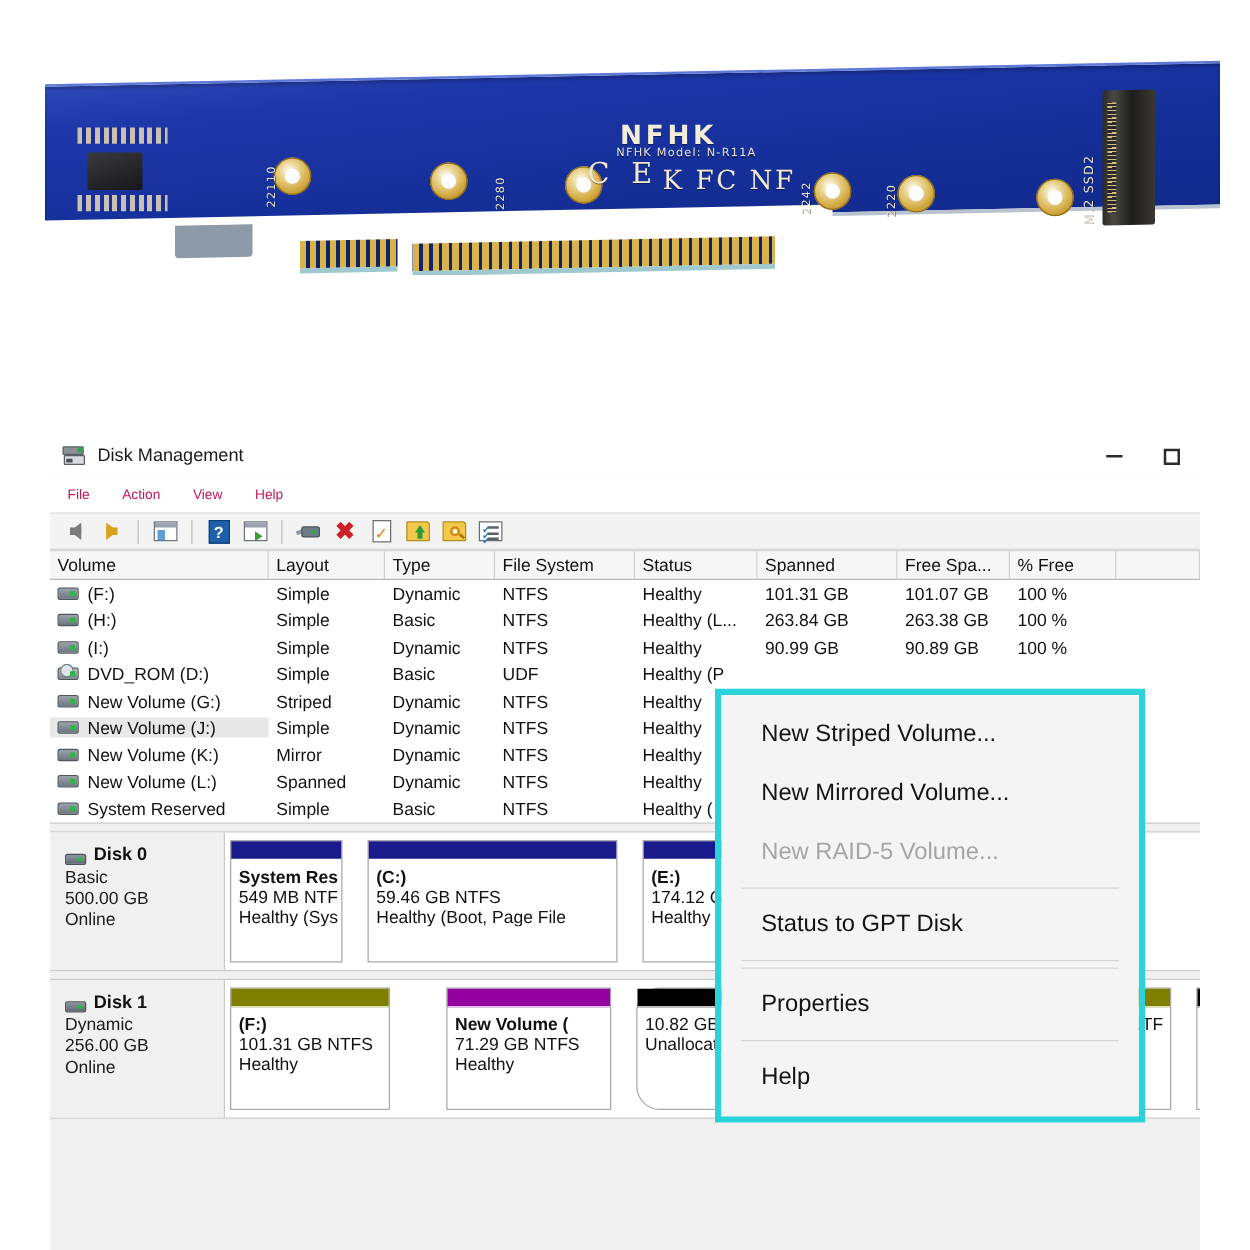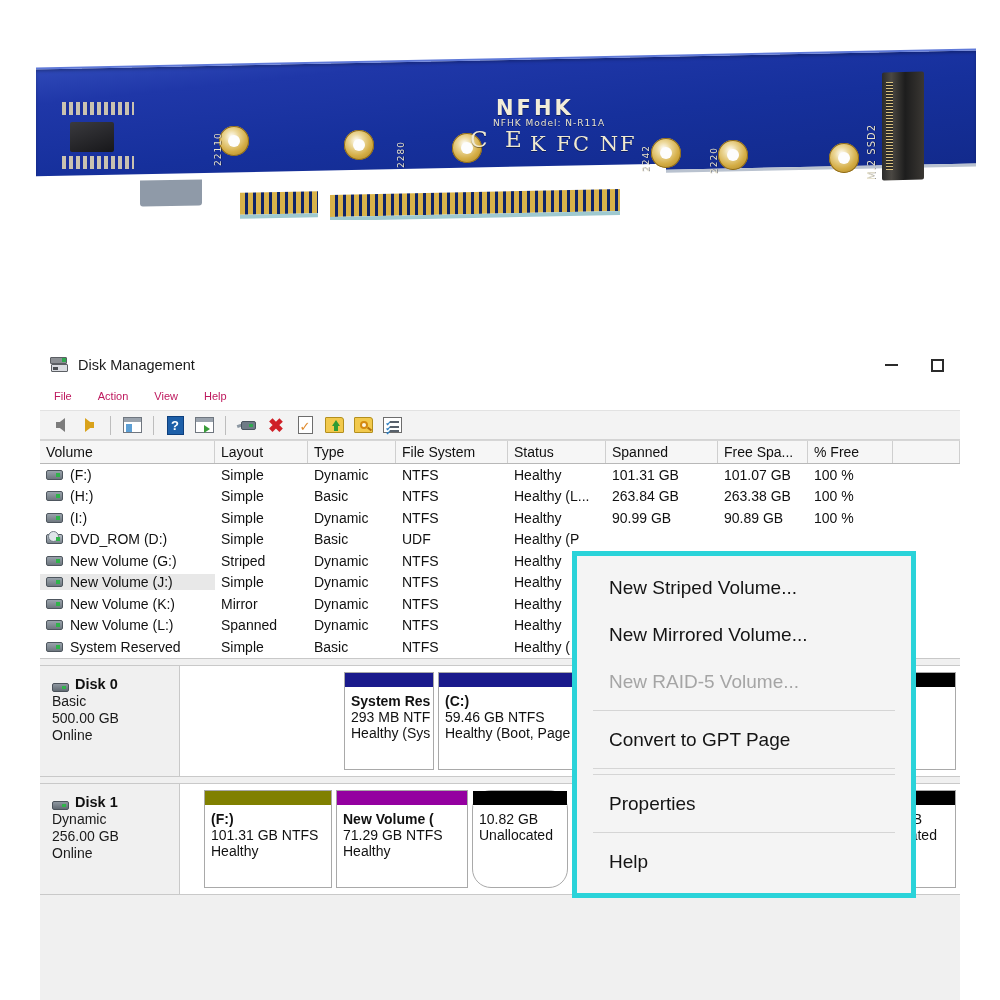--- a/index.html
+++ b/index.html
@@ -139,21 +139,21 @@
   .vicon.dvd::before { content:""; position:absolute; left:1px; top:-4px; width:9px; height:9px; border-radius:50%; background:#dfe5ea; border:1px solid #737d86; }
 
   
   .disk-pane { background: #f0f0f0; padding: 0; position: relative; }
   .disk-strip { display: flex; background: #fff; border: 1px solid #c9c9c9; border-left: none; border-right: none; margin-top: 6px; height: 112px; }
   .disk-info { width: 140px; background: #f0f0f0; border-right: 1px solid #c9c9c9; padding: 10px 0 0 12px; }
   .disk-info .dname { font-size: 14.5px; font-weight: bold; color: #111; display: flex; align-items: flex-end; }
   .disk-info .dl { font-size: 14px; color: #1a1a1a; margin-top: 1px; }
   .disk-icon { width: 17px; height: 9px; background: linear-gradient(180deg,#8d969f,#616a72); border: 1px solid #4a525a; border-radius: 2px; margin-right: 6px; position: relative; }
   .disk-icon::after { content:""; position:absolute; right:2px; top:2px; width:4px; height:3px; background:#2fb34a; }
-  .parts { flex: 1; display: flex; padding: 6px 4px 6px 4px; gap: 4px; overflow: hidden; justify-content: flex-end; }
+  .parts { flex: 1; display: flex; padding: 6px 4px 6px 4px; gap: 20px; overflow: hidden; }
   .part { border: 1px solid #a9a9a9; background: #fff; position: relative; display: flex; flex-direction: column; min-width: 0; }
   .part .bar { height: 15px; flex: none; border-bottom: 1px solid #fff; }
   .part .body { padding: 5px 6px 0 6px; overflow: hidden; }
   .part .p1 { font-size: 14px; font-weight: bold; color: #111; white-space: nowrap; }
   .part .p2, .part .p3 { font-size: 14px; color: #111; white-space: nowrap; }
   .part.unalloc .bar { background: #000; }
   .part.unalloc { border-color: #a9a9a9; }
 
   
   .ctx-outer { position: absolute; left: 572px; top: 551px; width: 344px; border: 5px solid #2ad3d9; background: #f4f4f4; z-index: 40; }
@@ -441,21 +441,21 @@
               </div>
               <div class="dl">Basic</div>
               <div class="dl">500.00 GB</div>
               <div class="dl">Online</div>
             </div>
             <div class="parts">
               <div class="part" style="width: 90px; flex: 0 0 90px;">
                 <div class="bar" style="background: rgb(26, 26, 140);"></div>
                 <div class="body">
                   <div class="p1">System Res</div>
-                  <div class="p2">293 MB NTF</div>
+                  <div class="p2">549 MB NTF</div>
                   <div class="p3">Healthy (Sys</div>
                 </div>
               </div>
               <div class="part" style="width: 200px; flex: 0 0 200px;">
                 <div class="bar" style="background: rgb(26, 26, 140);"></div>
                 <div class="body">
                   <div class="p1">(C:)</div>
                   <div class="p2">59.46 GB NTFS</div>
                   <div class="p3">Healthy (Boot, Page File</div>
                 </div>
@@ -490,21 +490,21 @@
             </div>
             <div class="parts">
               <div class="part" style="width: 128px; flex: 0 0 128px;">
                 <div class="bar" style="background: rgb(128, 128, 0);"></div>
                 <div class="body">
                   <div class="p1">(F:)</div>
                   <div class="p2">101.31 GB NTFS</div>
                   <div class="p3">Healthy</div>
                 </div>
               </div>
-              <div class="part" style="width: 132px; flex: 0 0 132px;">
+              <div class="part" style="width: 132px; flex: 0 0 132px; margin-left: 25px;">
                 <div class="bar" style="background: rgb(148, 0, 160);"></div>
                 <div class="body">
                   <div class="p1">New Volume  (</div>
                   <div class="p2">71.29 GB NTFS</div>
                   <div class="p3">Healthy</div>
                 </div>
               </div>
               <div class="part unalloc" style="width: 96px; flex: 0 0 96px; border-radius: 19px;">
                 <div class="bar" style="background: rgb(0, 0, 0);"></div>
                 <div class="body">
@@ -550,21 +550,21 @@
         </div>
     </div>
   </div>
 
   <div class="ctx-outer">
     <div class="ctx-inner" id="ctx-items">
         <div class="ctx-item">New Striped Volume...</div>
         <div class="ctx-item">New Mirrored Volume...</div>
         <div class="ctx-item disabled">New RAID-5 Volume...</div>
         <div class="ctx-sep"></div>
-        <div class="ctx-item">Convert to GPT Page</div>
+        <div class="ctx-item">Status to GPT Disk</div>
         <div class="ctx-sep"></div>
         <div class="ctx-sep"></div>
         <div class="ctx-item">Properties</div>
         <div class="ctx-sep"></div>
         <div class="ctx-item">Help</div>
       </div>
   </div>
 
 </div>
 

